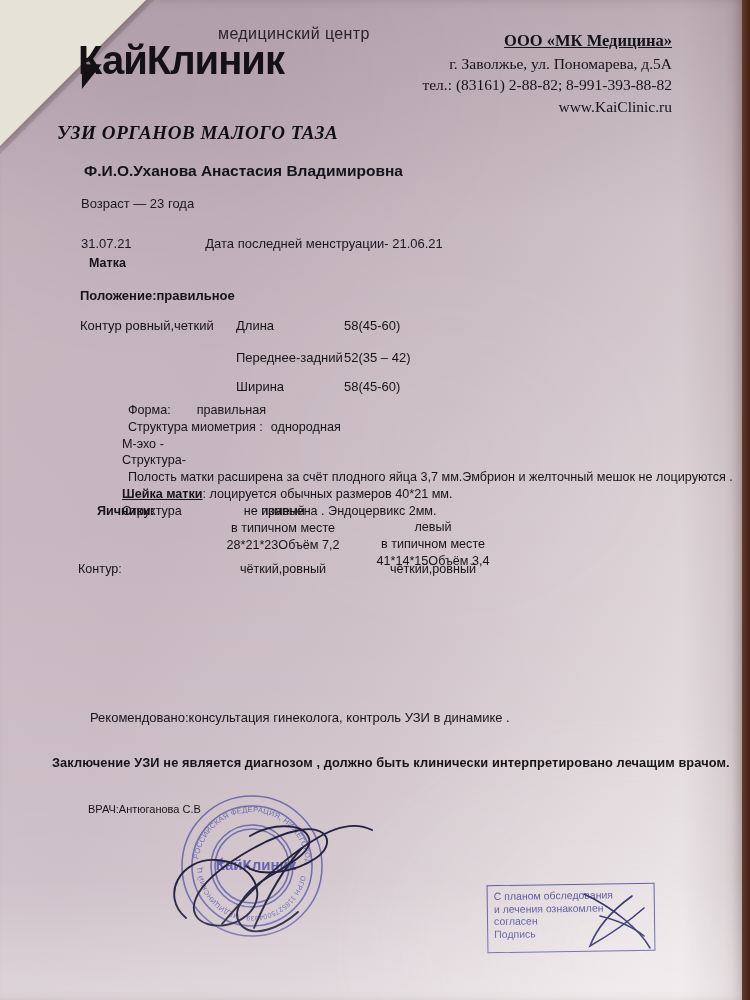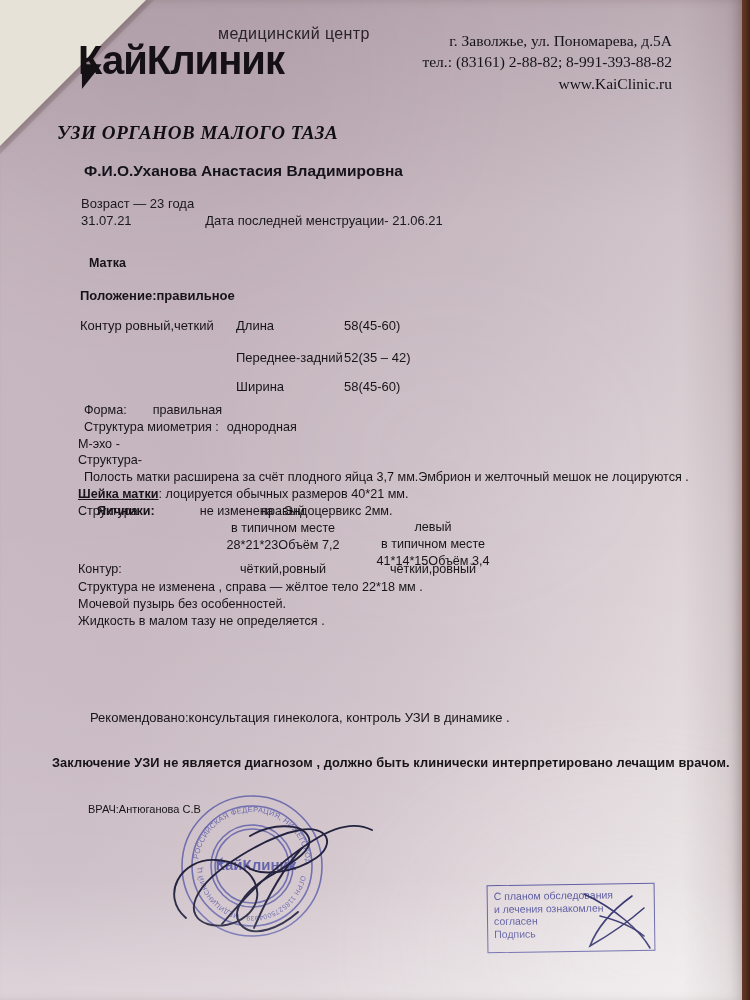--- a/index.html
+++ b/index.html
@@ -168,20 +168,21 @@
   }
   .date-line {
     position: absolute;
     left: 81px; top: 213px;
     font-size: 13px;
     color: #1a1720;
   }
   .date-line .lmp {
     display: inline-block;
     margin-left: 70px;
+    margin-top: 23px;
   }
 
   
   .sec-uterus-title {
     position: absolute;
     left: 89px; top: 256px;
     font-size: 12.5px;
     font-weight: bold;
   }
   .uterus-position {
@@ -206,21 +207,21 @@
   .meas-3 { left: 236px; top: 379px; }
 
   
   .findings {
     position: absolute;
     left: 78px; top: 402px;
     font-size: 12.6px;
     line-height: 16.8px;
     white-space: nowrap;
   }
-  .findings div { height: 16.8px; }
+  .findings div { height: 16.8px; margin-left: 44px; }
   .findings .ind { padding-left: 6px; }
   .findings .k { display: inline-block; }
   .f-form .v { display: inline-block; margin-left: 26px; }
   .f-myo .v { display: inline-block; margin-left: 8px; }
   .cervix-key {
     font-weight: bold;
     text-decoration: underline;
   }
   .f-struct2 .v { display: inline-block; margin-left: 62px; }
 
@@ -346,20 +347,21 @@
 
   <div class="content">
 
     <div class="logo-block">
       <div class="logo-arrow">◤</div>
       <div class="logo-sub">медицинский центр</div>
       <div class="logo-main">КайКлиник</div>
     </div>
 
     <div class="clinic-info">
+      <div class="org">ООО «МК Медицина»</div>
       <div>г. Заволжье, ул. Пономарева, д.5А</div>
       <div>тел.: (83161) 2-88-82; 8-991-393-88-82</div>
       <div>www.KaiClinic.ru</div>
     </div>
 
     <div class="doc-title">УЗИ ОРГАНОВ МАЛОГО ТАЗА</div>
     <div class="patient-name">Ф.И.О.Уханова Анастасия Владимировна</div>
     <div class="age-line">Возраст — 23 года</div>
     <div class="date-line">
       <span>31.07.21</span>
@@ -412,25 +414,20 @@
         <div>41*14*15Объём 3,4</div>
       </div>
     </div>
 
     <div class="ov-contour">
       <span class="key">Контур:</span>
       <span class="c1">чёткий,ровный</span>
       <span class="c2">чёткий,ровный</span>
     </div>
 
-    <div class="tail-lines">
-      <div>Структура не   изменена , справа — жёлтое тело 22*18  мм .</div>
-      <div>Мочевой пузырь без особенностей.</div>
-      <div>Жидкость в малом тазу   не  определяется   .</div>
-    </div>
 
     <div class="recommend">Рекомендовано:консультация гинеколога, контроль УЗИ  в динамике .</div>
     <div class="disclaimer">Заключение УЗИ не является диагнозом , должно быть клинически интерпретировано лечащим врачом.</div>
     <div class="doctor">ВРАЧ:Антюганова С.В</div>
 
     <svg class="seal" viewBox="0 0 148 148">
       <g fill="none" stroke="#5a5aa8" stroke-width="1.6" opacity="0.8">
         <circle cx="74" cy="74" r="70"></circle>
         <circle cx="74" cy="74" r="60"></circle>
         <circle cx="74" cy="74" r="41"></circle>

